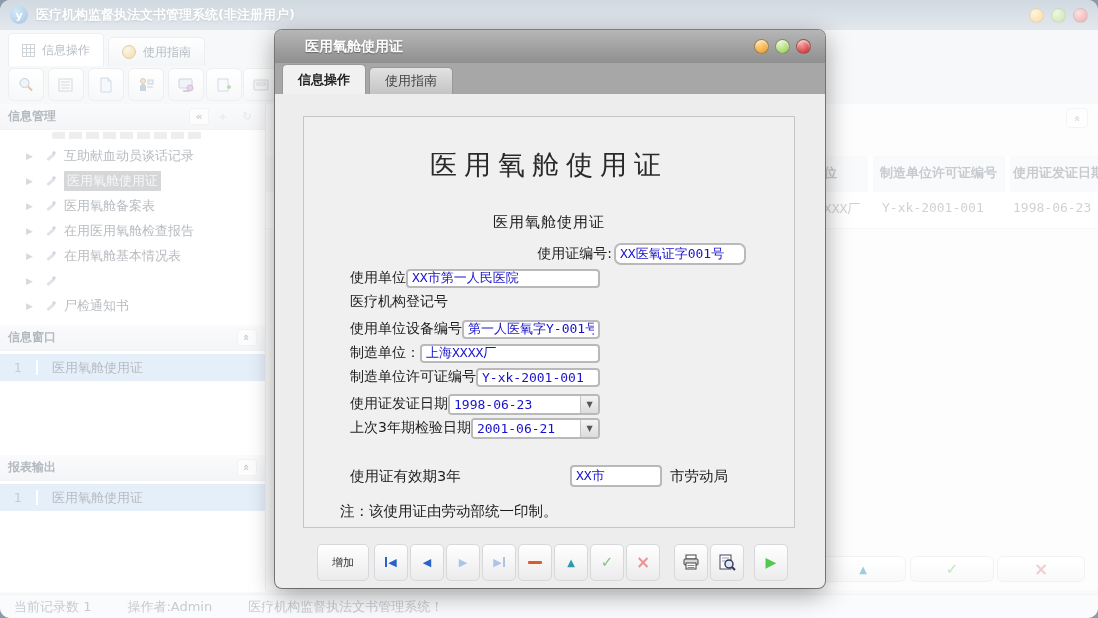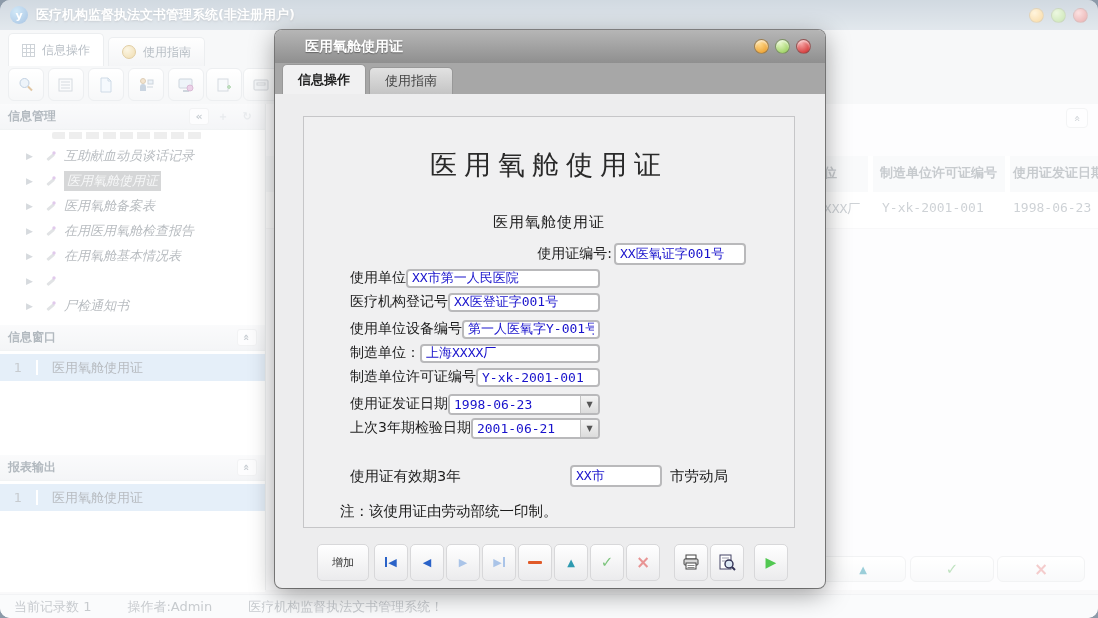--- a/index.html
+++ b/index.html
@@ -31,21 +31,21 @@
   .sidebar{position:absolute;top:104px;left:0;width:266px;bottom:28px;background:#fff;border-right:1px solid #e0e3e7;box-sizing:border-box;}
   .panel-hd{height:26px;background:linear-gradient(#f5f6f8,#e9ebef);border-bottom:1px solid #e2e5e9;display:flex;align-items:center;padding:0 8px;color:#5f6d7a;font-size:12px;font-weight:bold;box-sizing:border-box;}
   .hd-btns{margin-left:auto;display:flex;gap:4px;}
   .hd-btn{min-width:20px;height:17px;background:#fbfbfc;border:1px solid #e3e5e8;border-radius:3px;color:#8a96a2;font-size:11px;display:flex;align-items:center;justify-content:center;box-sizing:border-box;padding:0 2px;}
   .hd-btn.ghost{background:transparent;border-color:transparent;color:#cfd4d9;}
   .rot-up{display:inline-block;transform:rotate(90deg);}
   .tree{height:195px;overflow:hidden;padding-top:2px;box-sizing:border-box;}
   .tree-cut{height:7px;margin:0 0 4px 52px;width:150px;background:repeating-linear-gradient(90deg,#dcdcdc 0 13px,transparent 13px 17px);border-radius:2px;}
   .tree-item{display:flex;align-items:center;height:25px;padding-left:26px;gap:7px;font-size:13px;color:#6a737c;}
   .tree-arrow{color:#aab2ba;font-size:9px;width:10px;}
-  .tree-item .lbl{white-space:nowrap;font-style:italic;}
+  .tree-item .lbl{white-space:nowrap;}
   .tree-item.selected .lbl{background:#a9abad;color:#eceeef;padding:1px 3px;}
   .listbox{background:#fff;}
   .list-row{height:27px;margin-top:3px;background:#c9ddf3;display:flex;align-items:center;font-size:13px;color:#6a737c;}
   .list-row .idx{width:38px;text-align:center;color:#8a939c;border-right:2px solid #fff;box-sizing:border-box;}
   .list-row .lbl{padding-left:14px;}
 
   
   .content{position:absolute;left:266px;top:104px;right:0;bottom:28px;background:#fbfbfc;overflow:hidden;}
   .collapse-btn{position:absolute;top:4px;right:10px;width:22px;height:20px;background:#fdfdfe;border:1px solid #e6e8eb;border-radius:4px;color:#9aa4ae;font-size:11px;display:flex;align-items:center;justify-content:center;box-sizing:border-box;}
   .grid-hd{position:absolute;left:0;right:0;top:52px;height:36px;background:#f3f4f6;}
@@ -70,21 +70,21 @@
   .dbtn.close{background:radial-gradient(circle at 35% 30%,#f5a3a3,#cc1f1f);}
   .d-tabstrip{height:31px;background:#a7a7a7;display:flex;align-items:flex-end;padding-left:7px;gap:3px;box-sizing:border-box;}
   .d-tab{height:27px;padding:0 15px;font-size:13px;display:flex;align-items:center;border-radius:5px 5px 0 0;background:linear-gradient(#e2e2e2,#c4c4c4);color:#444;border:1px solid #989898;border-bottom:none;box-sizing:border-box;}
   .d-tab.active{background:#f1f1f2;font-weight:bold;color:#222;height:30px;}
   .d-body{flex:1;position:relative;background:#ededee;}
   .form-panel{position:absolute;left:28px;top:22px;width:492px;height:412px;background:#f0f0f1;border:1px solid #c6c6c8;box-sizing:border-box;overflow:hidden;}
   .form-title{margin-top:30px;text-align:center;font-family:"DejaVu Serif","Liberation Serif",serif;font-size:27px;color:#2a2a2a;letter-spacing:7px;}
   .form-subtitle{margin-top:30px;text-align:center;font-size:15px;color:#1c1c1c;letter-spacing:1px;}
   .cert-row{margin-top:11px;display:flex;justify-content:flex-end;align-items:center;padding-right:48px;font-size:14px;color:#1c1c1c;gap:2px;}
   .box{height:18px;border:2px solid #b9b9bb;border-radius:4px;background:#fff;color:#1812cc;font-size:13px;font-family:"DejaVu Sans Mono","Liberation Mono",monospace;padding:0 4px;box-sizing:content-box;outline:none;}
-  .cert-row .box{width:120px;}
+  .cert-row .box{width:120px;border-radius:7px;}
   .f-row{display:flex;align-items:center;margin:2px 0 2px 46px;width:250px;height:22px;font-size:14px;color:#1c1c1c;}
   .f-row .f-label{white-space:nowrap;}
   .f-row .box{flex:1;min-width:0;height:15px;}
   .combo{flex:1;display:flex;align-items:stretch;border:2px solid #b9b9bb;border-radius:4px;background:#fff;overflow:hidden;height:17px;}
   .combo .box{border:none;border-radius:0;flex:1;min-width:0;height:17px;}
   .combo .arrow{width:17px;background:linear-gradient(#f4f4f4,#dcdcdc);border-left:1px solid #c4c4c4;color:#555;font-size:8px;display:flex;align-items:center;justify-content:center;}
   .sp1{margin-top:5px;}
   .validity-row{margin:26px 0 0 46px;width:378px;display:flex;align-items:center;font-size:14.5px;color:#1c1c1c;}
   .validity-row .box{margin-left:auto;width:80px;}
   .validity-row .suffix{margin-left:8px;white-space:nowrap;}
@@ -348,21 +348,20 @@
           <span class="f-label">使用证编号:</span>
           <input class="box" value="XX医氧证字001号" style="">
         </div>
 
         <div class="f-row">
           <span class="f-label">使用单位</span>
           <input class="box" value="XX市第一人民医院" style="">
         </div>
         <div class="f-row">
           <span class="f-label">医疗机构登记号</span>
-          <input class="box" value="XX医登证字001号" style="">
         </div>
         <div class="f-row sp1">
           <span class="f-label">使用单位设备编号</span>
           <input class="box" value="第一人医氧字Y-001号" style="">
         </div>
         <div class="f-row">
           <span class="f-label">制造单位：</span>
           <input class="box" value="上海XXXX厂" style="">
         </div>
         <div class="f-row">

